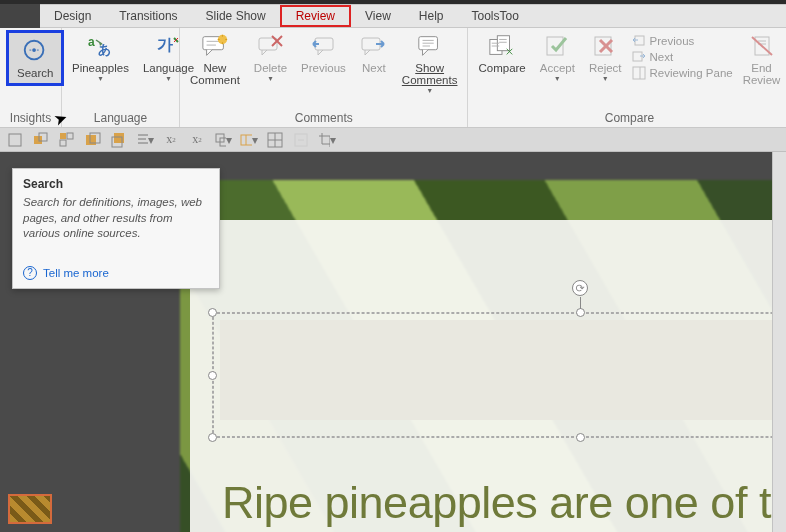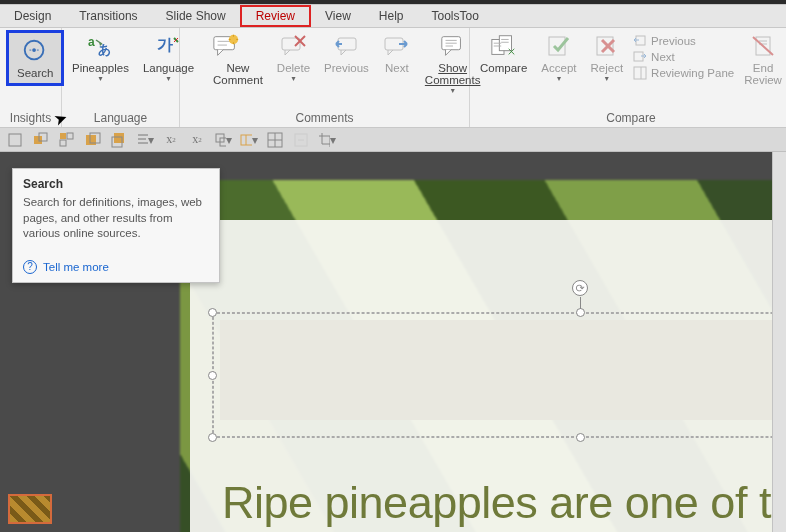--- a/index.html
+++ b/index.html
@@ -1,18 +1,18 @@
 <!DOCTYPE html>
 <html><head>
 <meta charset="utf-8">
 <style>
   * { box-sizing: border-box; margin: 0; padding: 0; }
   body { width: 786px; height: 532px; font-family: "Segoe UI", Arial, sans-serif; font-size: 12px; background: #444; overflow: hidden; position: relative; }
   .top-dark { height: 4px; background: #2b2b2b; }
-  .tabs { display: flex; background: #e6e6e6; border-top: 1px solid #c8c8c8; border-bottom: 1px solid #c8c8c8; height: 24px; align-items: stretch; }
+  .tabs { display: flex; background: #e6e6e6; border-top: 1px solid #c8c8c8; border-bottom: 1px solid #c8c8c8; height: 24px; align-items: stretch; margin-left: 40px; }
   .tab { padding: 3px 14px; color: #444; cursor: default; display: flex; align-items: center; }
   .tab.active { border: 2px solid #d22; color: #b00; font-weight: 500; }
   .ribbon { display: flex; background: #f3f3f3; height: 100px; border-bottom: 1px solid #c8c8c8; position: relative; }
   .group { display: flex; flex-direction: column; border-right: 1px solid #d4d4d4; padding: 2px 6px 0 6px; }
   .group-body { display: flex; flex: 1; align-items: flex-start; gap: 6px; }
   .group-label { text-align: center; font-size: 12px; color: #666; padding: 2px 0; }
   .btn { display: flex; flex-direction: column; align-items: center; gap: 2px; padding: 2px 4px; color: #444; }
   .btn.disabled { color: #9a9a9a; }
   .btn .glyph { width: 28px; height: 28px; display: flex; align-items: center; justify-content: center; }
   .btn .lbl { font-size: 11.5px; text-align: center; line-height: 12px; }
@@ -38,21 +38,21 @@
   .handle.tm{ left:50%; top:-4px; margin-left:-4px;} .handle.bm{ left:50%; bottom:-4px; margin-left:-4px;}
   .handle.ml{ left:-4px; top:50%; margin-top:-4px;}
   .rot { position: absolute; left:50%; top:-32px; margin-left:-8px; width:16px; height:16px; border:1px solid #888; border-radius:50%; background:#fff; display:flex; align-items:center; justify-content:center; color:#888; font-size:11px;}
   .rot::after{content:"";position:absolute;top:16px;left:7px;width:1px;height:12px;background:#888;}
   .sel-line { position: absolute; border: 1px dashed #aaa; }
   .title-text { font-size: 86px; font-weight: 700; color: #b79356; letter-spacing: -1px; line-height: 1; }
   .title-text-bg { position: absolute; left: 0; top: 0; width: 570px; height: 100px; background: #e9e8e0; }
   .body-text { position: absolute; left: 32px; top: 258px; font-size: 45px; color: #6f7a3a; line-height: 1.1; letter-spacing: -0.5px; }
   .tooltip { position: absolute; left: 12px; top: 168px; width: 208px; background: #f7f7f7; border: 1px solid #c4c4c4; box-shadow: 0 2px 6px rgba(0,0,0,0.25); padding: 8px 10px; z-index: 50; font-size: 11.5px; }
   .tooltip .tt-title { font-weight: 700; margin-bottom: 4px; color: #333; font-size: 12px;}
-  .tooltip .tt-body { color: #555; margin-bottom: 18px; line-height: 1.35; }
+  .tooltip .tt-body { color: #555; margin-bottom: 24px; line-height: 1.35; font-style: italic; }
   .tooltip .tt-link { color: #1a66d0; display: flex; align-items: center; gap: 6px; }
   .tooltip .tt-link .q { width: 14px; height: 14px; border: 1px solid #1a66d0; border-radius: 50%; display:flex; align-items:center; justify-content:center; font-size:10px;}
   .thumb-img { position:absolute; left: 8px; bottom: 8px; width: 44px; height: 30px; border: 2px solid #d46a3c;
     background: repeating-linear-gradient(45deg,#b88a2f 0 6px,#7a5a18 6px 12px); }
   .scroll-track { position:absolute; right:0; top:0; bottom:0; width:14px; background:#e0e0e0; border-left:1px solid #c2c2c2;}
   .cursor { position:absolute; left:54px; top:81px; font-size:16px; color:#000; transform: rotate(-20deg); z-index:30;}
   svg { display:block; }
 </style>
 </head>
 <body>
@@ -129,21 +129,21 @@
               <line x1="6" y1="12" x2="16" y2="12" stroke="#b0b0b0"></line>
               <circle cx="23" cy="6" r="5" fill="#f0c04a"></circle>
               <g stroke="#d29a1a" stroke-width="1">
                 <line x1="23" y1="1" x2="23" y2="3"></line>
                 <line x1="23" y1="9" x2="23" y2="11"></line>
                 <line x1="18" y1="6" x2="20" y2="6"></line>
                 <line x1="26" y1="6" x2="28" y2="6"></line>
               </g>
             </svg>
         </div>
-        <div class="lbl" style="white-space:pre;margin-left:23px;">New
+        <div class="lbl" style="white-space:pre;">New
 Comment</div>
       </div>
       <div class="btn disabled">
         <div class="glyph">
           <svg width="28" height="24" viewBox="0 0 28 24">
               <rect x="3" y="4" width="18" height="12" rx="2" fill="none" stroke="#c0c0c0"></rect>
               <path d="M6 16 L6 21 L11 16" fill="none" stroke="#c0c0c0"></path>
               <line x1="16" y1="2" x2="26" y2="12" stroke="#c66" stroke-width="2"></line>
               <line x1="26" y1="2" x2="16" y2="12" stroke="#c66" stroke-width="2"></line>
             </svg>

